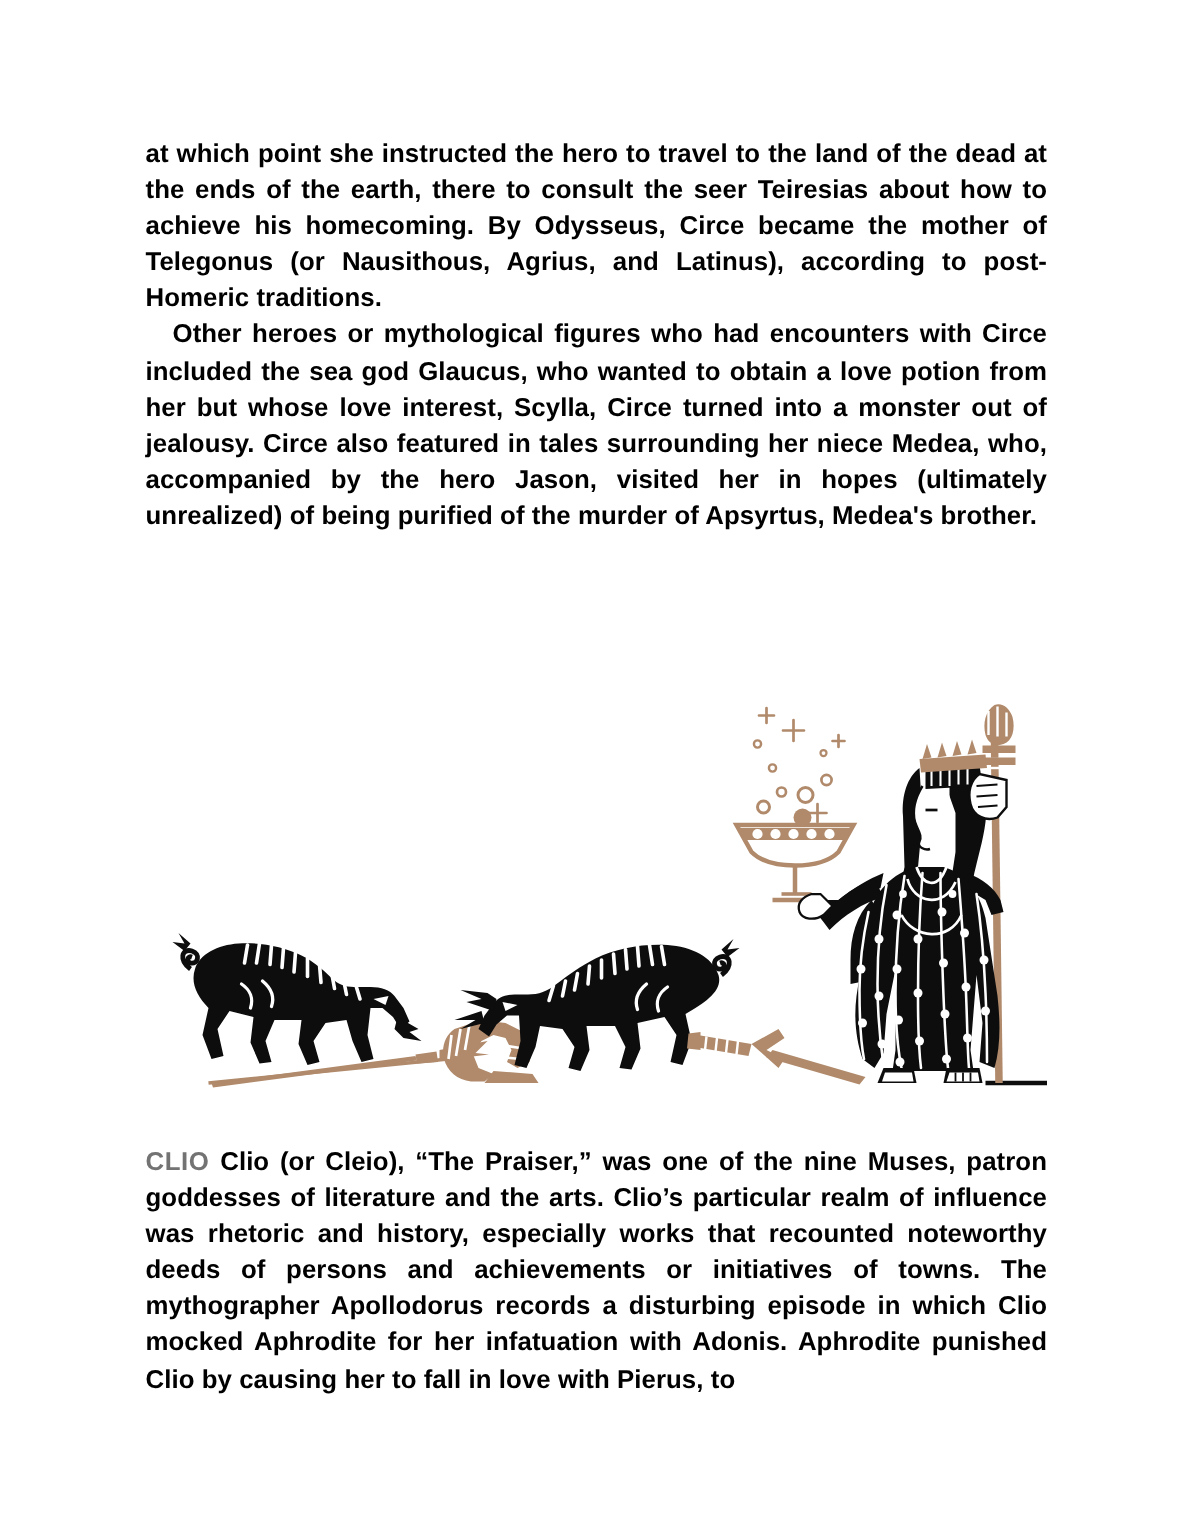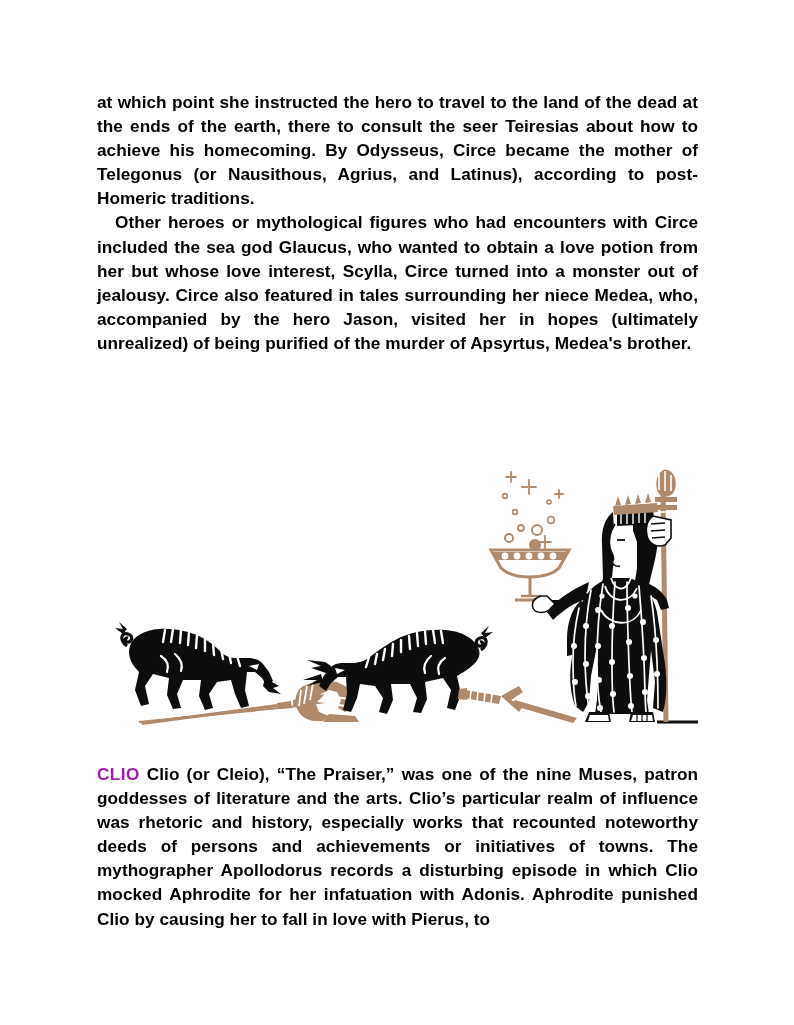--- a/index.html
+++ b/index.html
@@ -37,21 +37,21 @@
     text-justify: inter-word;
     letter-spacing: 0.05px;
     word-spacing: 0px;
     hyphens: none;
   }
   p.indent {
     text-indent: 18px;
   }
   .ital { font-style: italic; }
   .entry-head {
-    color: #a21caf;
+    color: #737373;
     letter-spacing: 0.4px;
   }
 
   
   .illus-wrap {
     position: absolute;
     left: 97px;
     top: 446px;
     width: 601px;
     height: 285px;

